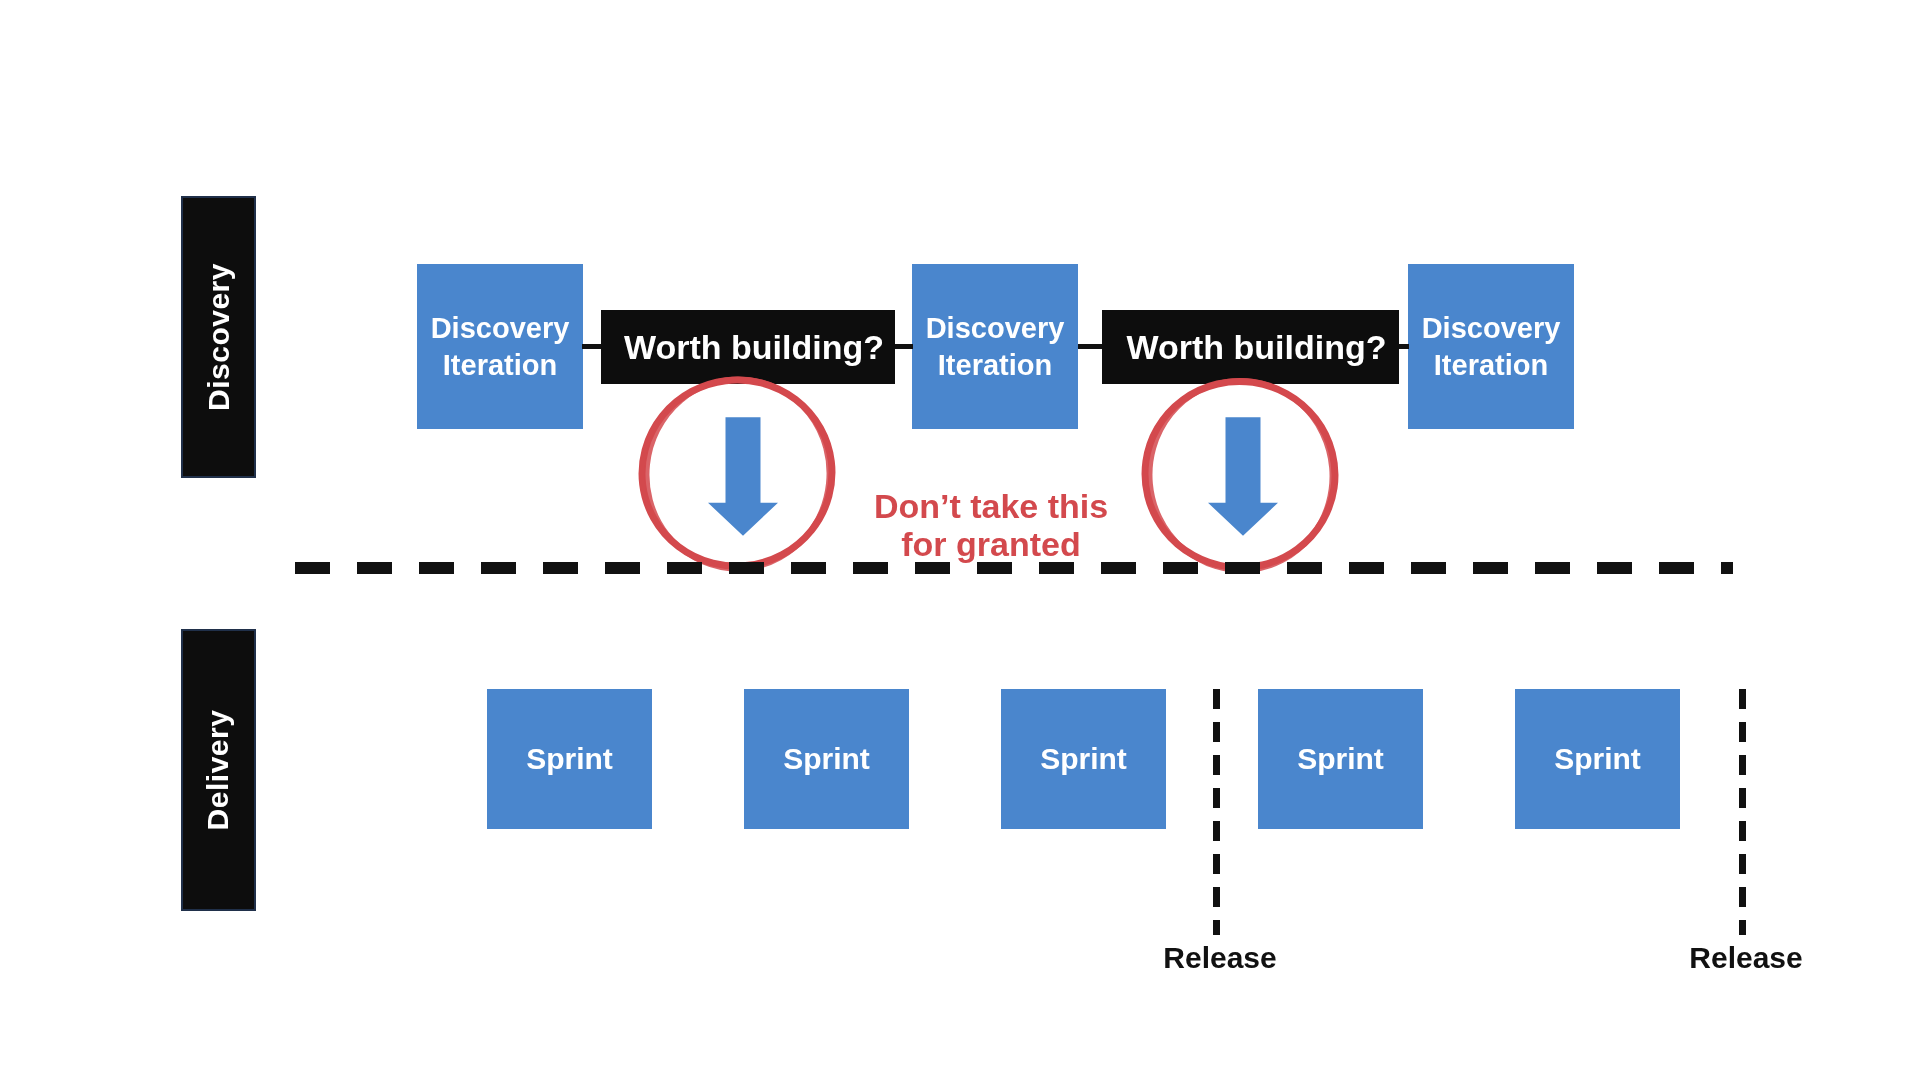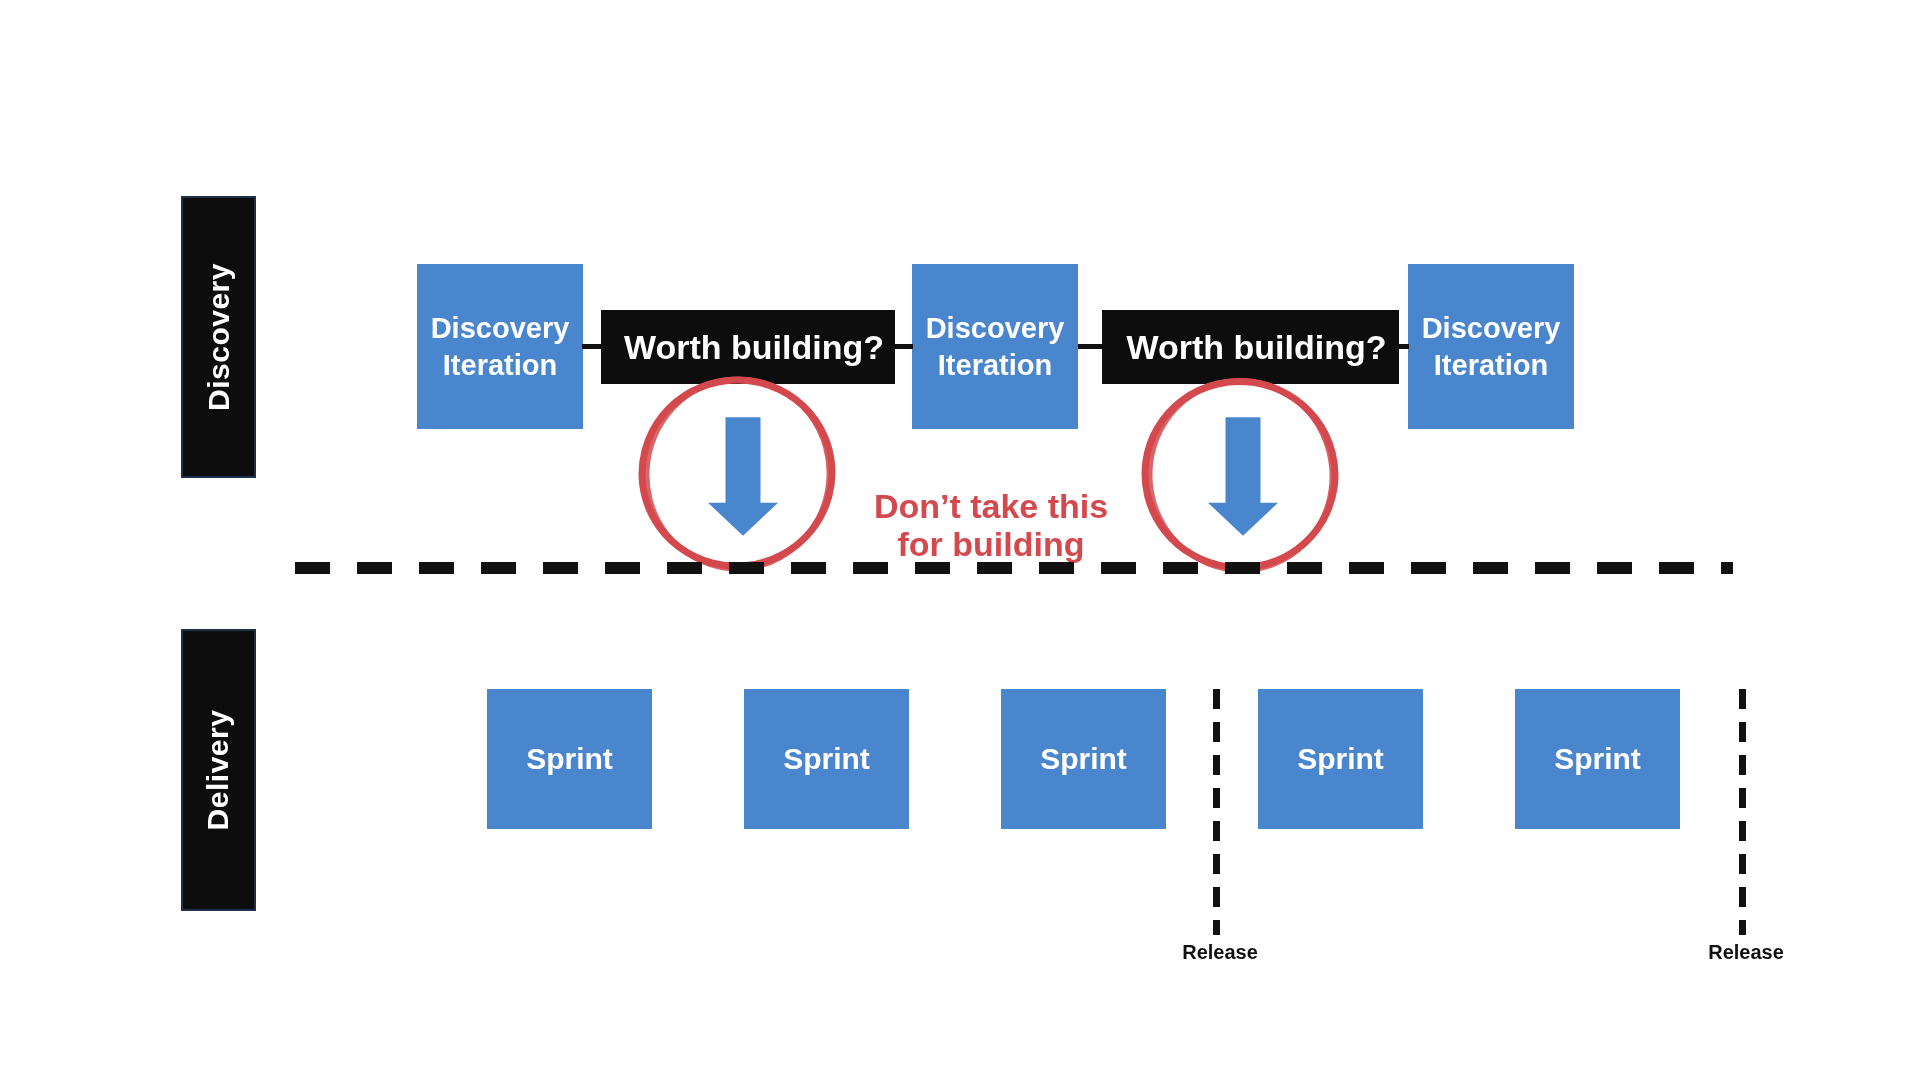--- a/index.html
+++ b/index.html
@@ -46,21 +46,21 @@
     position:absolute;left:295px;top:562px;width:1438px;height:12px;
     background:repeating-linear-gradient(90deg,var(--line-black,#111) 0 35px,transparent 35px 62px);
   }
   
   .vdash{
     position:absolute;top:689px;width:7px;height:246px;
     background:repeating-linear-gradient(180deg,var(--line-black,#111) 0 20px,transparent 20px 33px);
   }
   .release-label{
     position:absolute;top:941px;transform:translateX(-50%);
-    color:#111;font-weight:bold;font-size:20px;white-space:nowrap;
+    color:#111;font-weight:bold;font-size:30px;white-space:nowrap;
   }
 </style>
 </head>
 <body>
 
 <div class="canvas">
 
   <div class="lane" style="left:181px;top:196px;">
     <span class="lane-label">Discovery</span>
   </div>
@@ -112,21 +112,21 @@
     </svg>
   </div>
   <div class="arrow" style="left:1208px;top:416px;width:70px;height:121px;">
     <svg width="70" height="121" viewBox="0 0 72 122">
       <polygon points="18,0 54,0 54,88 72,88 36,122 0,88 18,88" fill="var(--box-blue,#4a86cd)"></polygon>
     </svg>
   </div>
 
   <div class="annotation-text">
     <div>Don’t take this</div>
-    <div>for building</div>
+    <div>for granted</div>
   </div>
 
   <div class="hdash"></div>
 
   <div class="bluebox sprint" style="left:487px;">
     <span>Sprint</span>
   </div>
   <div class="bluebox sprint" style="left:744px;">
     <span>Sprint</span>
   </div>

